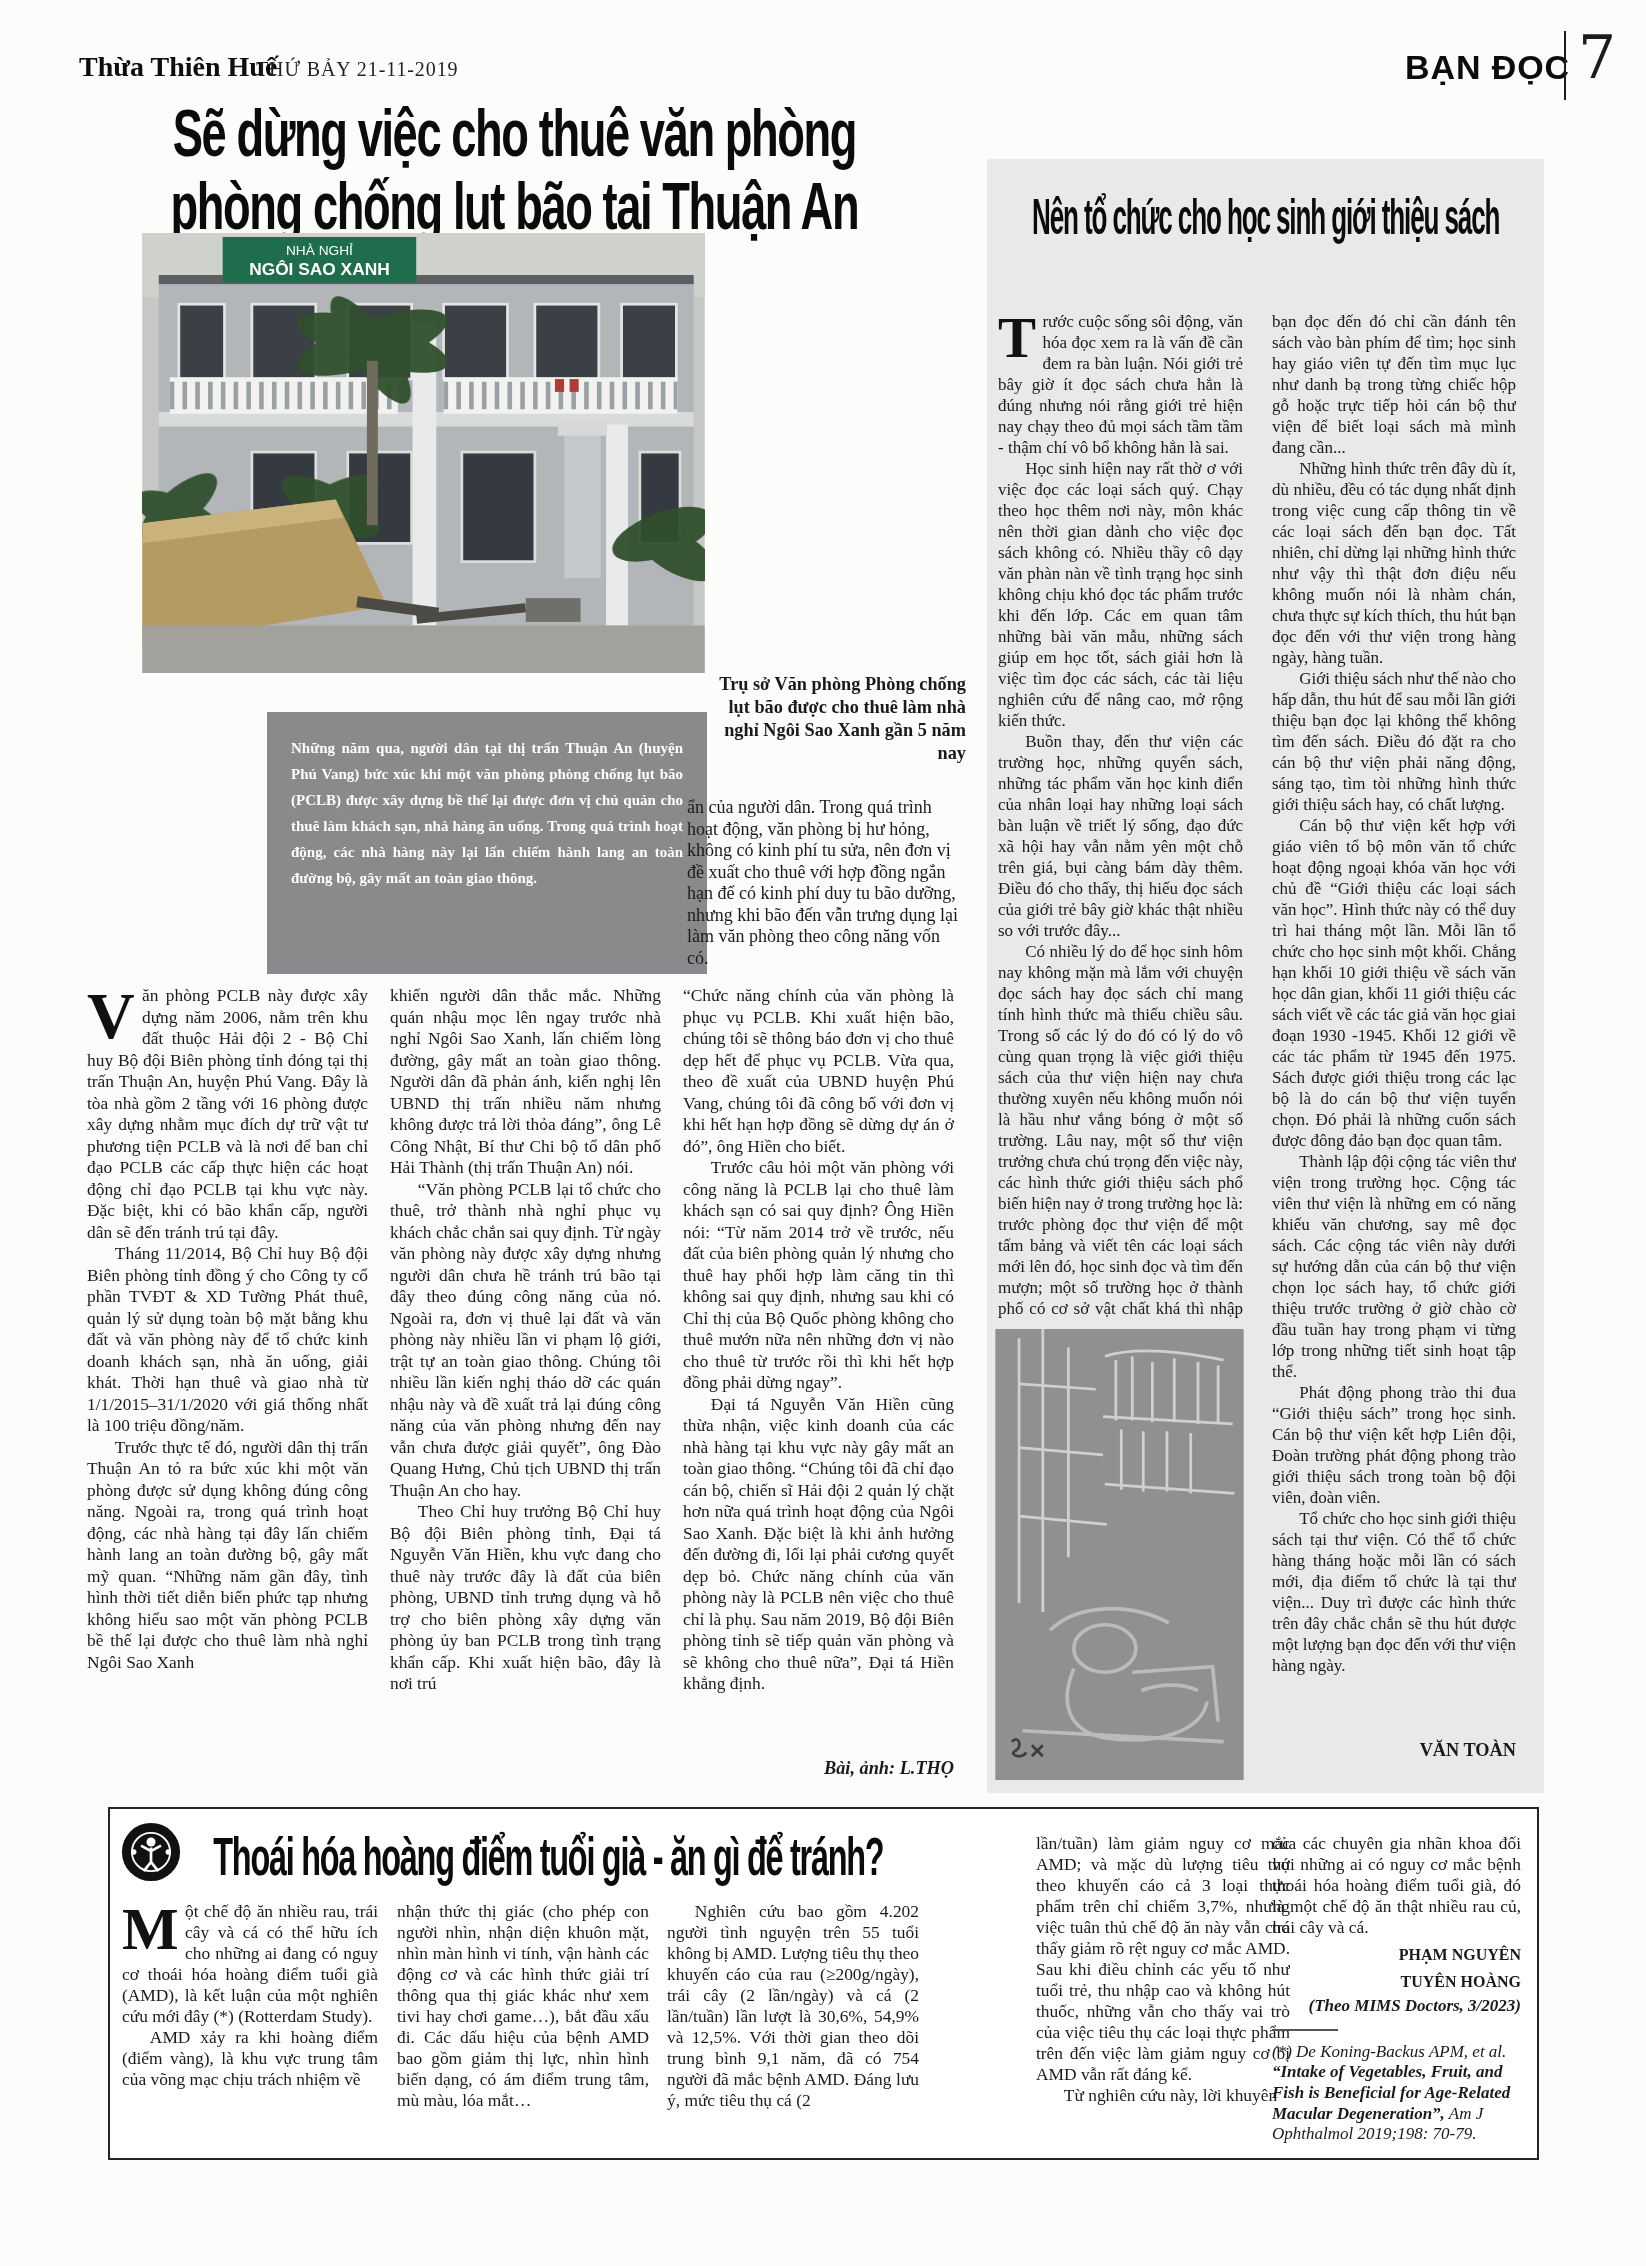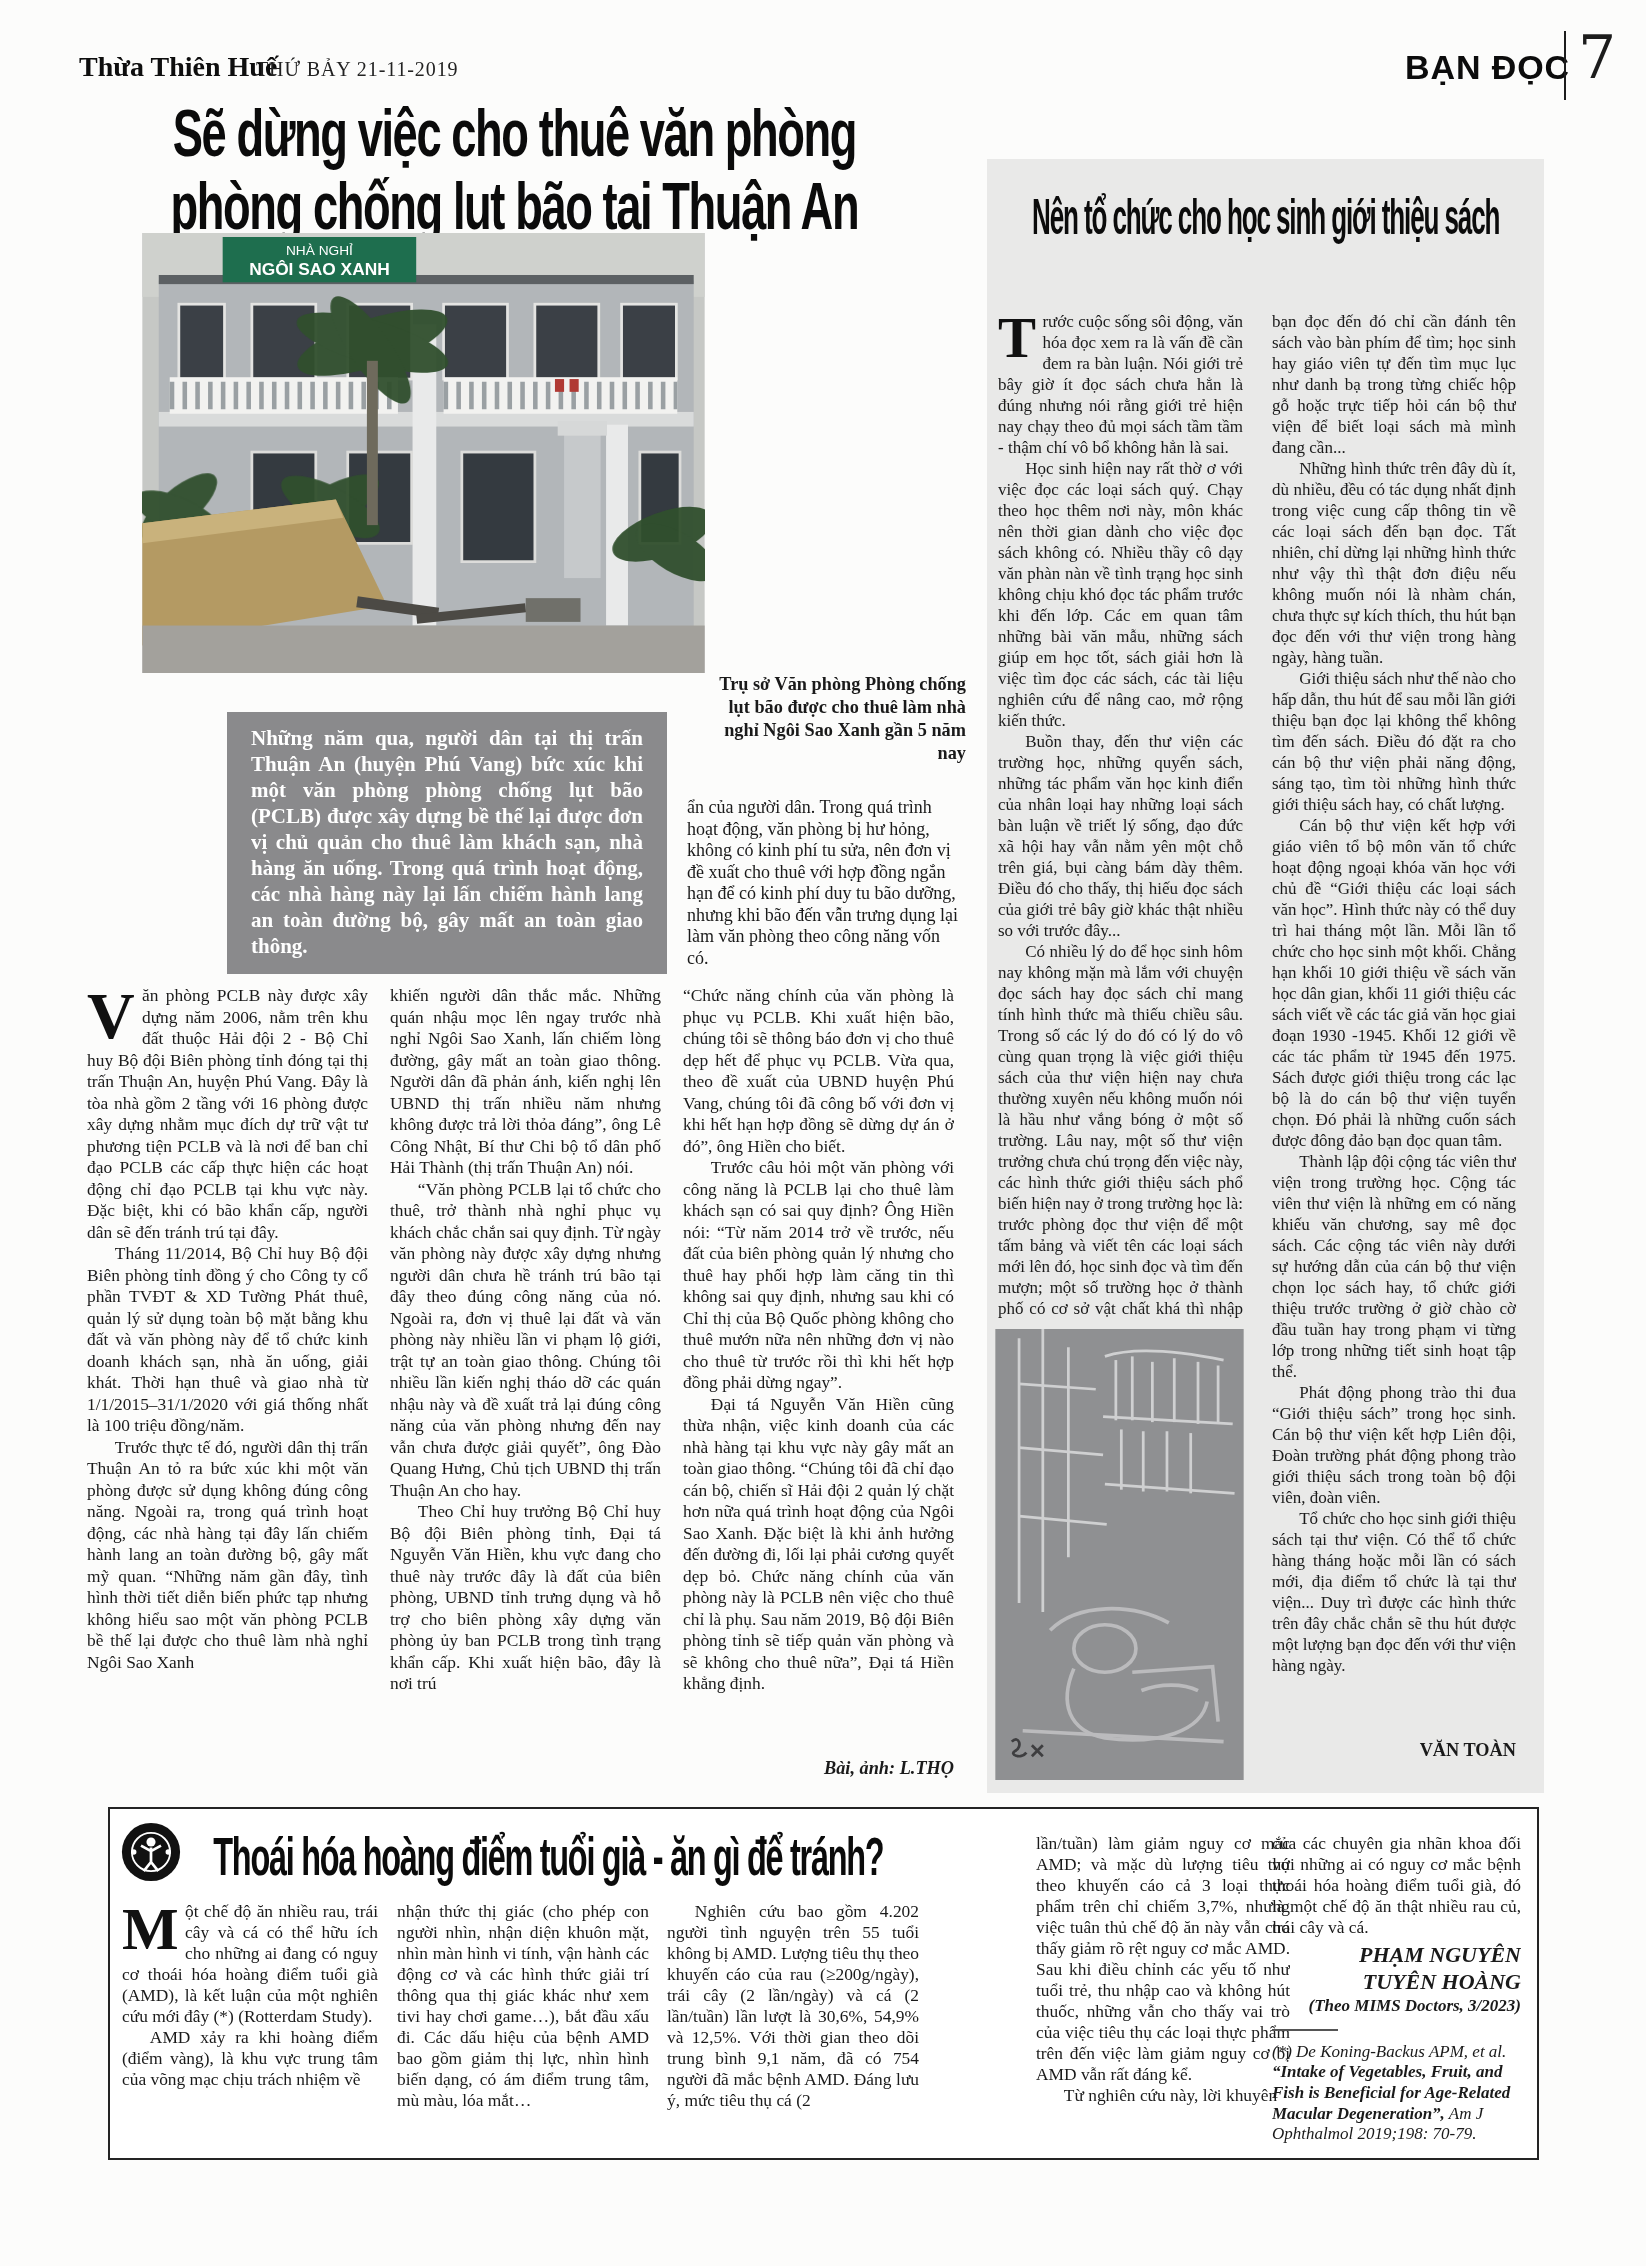--- a/index.html
+++ b/index.html
@@ -20,29 +20,29 @@
   .main-col{font-size:17.4px;line-height:21.5px;}
   .right-col{font-size:17px;line-height:21px;}
   .bottom-col{font-size:17.4px;line-height:21px;}
   .para{margin:0;text-align:justify;}
   .para.ind{text-indent:1.6em;}
   .dropcap{float:left;font-weight:bold;color:#111;}
   .dc-main{font-size:66px;line-height:52px;padding:4.6px 7.3px 0 0;}
   .dc-right{font-size:57px;line-height:45px;padding:3.7px 6.4px 0 0;}
   .dc-bottom{font-size:60px;line-height:48px;padding:3.7px 6.4px 0 0;}
   
-  .leadbox{background:#8a8a8c;color:#ffffff;font-weight:bold;font-size:21px;line-height:26px;
-           padding:13px 24px;box-sizing:border-box;text-align:justify;}
+  .leadbox{background:#8a8a8c;color:#ffffff;font-weight:bold;font-size:15px;line-height:26px;
+           padding:23px 24px;box-sizing:border-box;text-align:justify;margin-left:40px;}
   .leadcont{font-size:18px;line-height:21.5px;text-align:left;}
   .caption{font-size:18.3px;line-height:23px;font-weight:bold;text-align:right;}
   .byline{font-weight:bold;text-align:right;font-size:18.3px;}
   .byline.ital{font-style:italic;}
   .right-box{background:#e9e9e8;}
   .bottom-box{border:2.7px solid #242424;background:#ffffff;box-sizing:border-box;}
-  .b5-byline{font-weight:bold;text-align:right;font-size:22px;line-height:22px;margin:5.5px 0 0 0;font-style:italic;}
+  .b5-byline{font-weight:bold;text-align:right;font-size:16px;line-height:22px;margin:5.5px 0 0 0;}
   .b5-source{font-weight:bold;font-style:italic;text-align:right;font-size:17px;line-height:21px;margin:1.8px 0 0 0;}
   .footrule{width:66px;border-top:2.7px solid #555;margin:12.8px 0 11px 0;}
   .footnote{font-style:italic;font-size:17px;line-height:20.7px;text-align:left;margin:0;}
   .footnote b{font-weight:bold;}
   svg{display:block;}
 </style>
 </head>
 <body>
 
 <div class="page">

